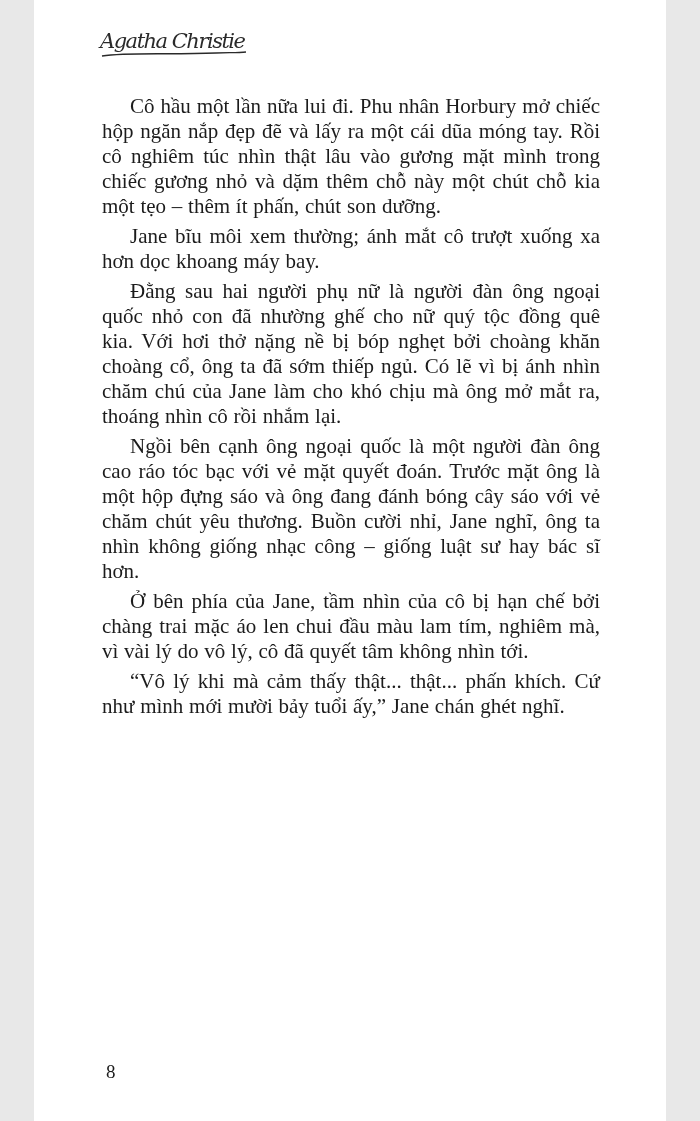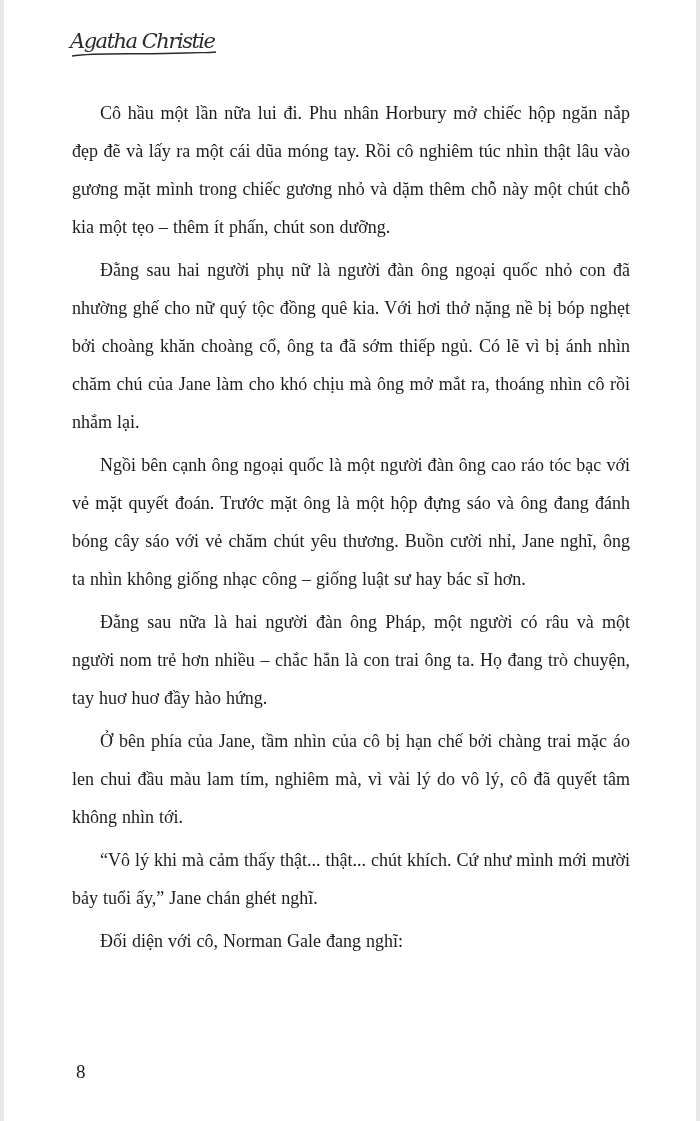--- a/index.html
+++ b/index.html
@@ -2,21 +2,21 @@
 <html lang="vi"><head>
 <meta charset="utf-8">
 <style>
   html, body {
     margin: 0;
     padding: 0;
     background: #e8e8e8;
   }
   .page {
     position: relative;
-    width: 692px;
+    width: 632px;
     height: 1121px;
     margin: 0 auto;
     background: #ffffff;
     overflow: hidden;
     font-family: "Liberation Serif", "DejaVu Serif", serif;
     color: #1c1c1c;
   }
   .signature-wrap {
     position: absolute;
     top: 22px;
@@ -32,22 +32,22 @@
     fill: #2a2a2a;
   }
   .content {
     position: absolute;
     top: 94px;
     left: 68px;
     right: 66px;
   }
   .content p {
     margin: 0 0 5px 0;
-    font-size: 18px;
-    line-height: 38px;
+    font-size: 21px;
+    line-height: 25px;
     text-align: justify;
     text-indent: 28px;
     word-spacing: 0.5px;
   }
   .page-number {
     position: absolute;
     left: 72px;
     bottom: 38px;
     font-size: 19px;
     color: #1c1c1c;
@@ -60,23 +60,22 @@
 
   <div class="signature-wrap">
     <svg class="signature-svg" width="180" height="46" viewBox="0 0 180 46">
       <text x="2" y="26">Agatha Christie</text>
       <path d="M4 34 C 30 30, 70 33, 118 31 C 132 30.5, 140 31, 148 30" stroke="#2a2a2a" stroke-width="1.3" fill="none"></path>
     </svg>
   </div>
 
   <div class="content">
     <p>Cô hầu một lần nữa lui đi. Phu nhân Horbury mở chiếc hộp ngăn nắp đẹp đẽ và lấy ra một cái dũa móng tay. Rồi cô nghiêm túc nhìn thật lâu vào gương mặt mình trong chiếc gương nhỏ và dặm thêm chỗ này một chút chỗ kia một tẹo – thêm ít phấn, chút son dưỡng.</p>
+    <p>Jane bĩu môi xem thường; ánh mắt cô trượt xuống xa hơn dọc khoang máy bay.</p>
     <p>Đằng sau hai người phụ nữ là người đàn ông ngoại quốc nhỏ con đã nhường ghế cho nữ quý tộc đồng quê kia. Với hơi thở nặng nề bị bóp nghẹt bởi choàng khăn choàng cổ, ông ta đã sớm thiếp ngủ. Có lẽ vì bị ánh nhìn chăm chú của Jane làm cho khó chịu mà ông mở mắt ra, thoáng nhìn cô rồi nhắm lại.</p>
     <p>Ngồi bên cạnh ông ngoại quốc là một người đàn ông cao ráo tóc bạc với vẻ mặt quyết đoán. Trước mặt ông là một hộp đựng sáo và ông đang đánh bóng cây sáo với vẻ chăm chút yêu thương. Buồn cười nhỉ, Jane nghĩ, ông ta nhìn không giống nhạc công – giống luật sư hay bác sĩ hơn.</p>
-    <p>Đằng sau nữa là hai người đàn ông Pháp, một người có râu và một người nom trẻ hơn nhiều – chắc hẳn là con trai ông ta. Họ đang trò chuyện, tay huơ huơ đầy hào hứng.</p>
     <p>Ở bên phía của Jane, tầm nhìn của cô bị hạn chế bởi chàng trai mặc áo len chui đầu màu lam tím, nghiêm mà, vì vài lý do vô lý, cô đã quyết tâm không nhìn tới.</p>
-    <p>“Vô lý khi mà cảm thấy thật... thật... chút khích. Cứ như mình mới mười bảy tuổi ấy,” Jane chán ghét nghĩ.</p>
-    <p>Đối diện với cô, Norman Gale đang nghĩ:</p>
+    <p>“Vô lý khi mà cảm thấy thật... thật... phấn khích. Cứ như mình mới mười bảy tuổi ấy,” Jane chán ghét nghĩ.</p>
   </div>
 
   <div class="page-number">8</div>
 
 </div>
 
 </body></html>

